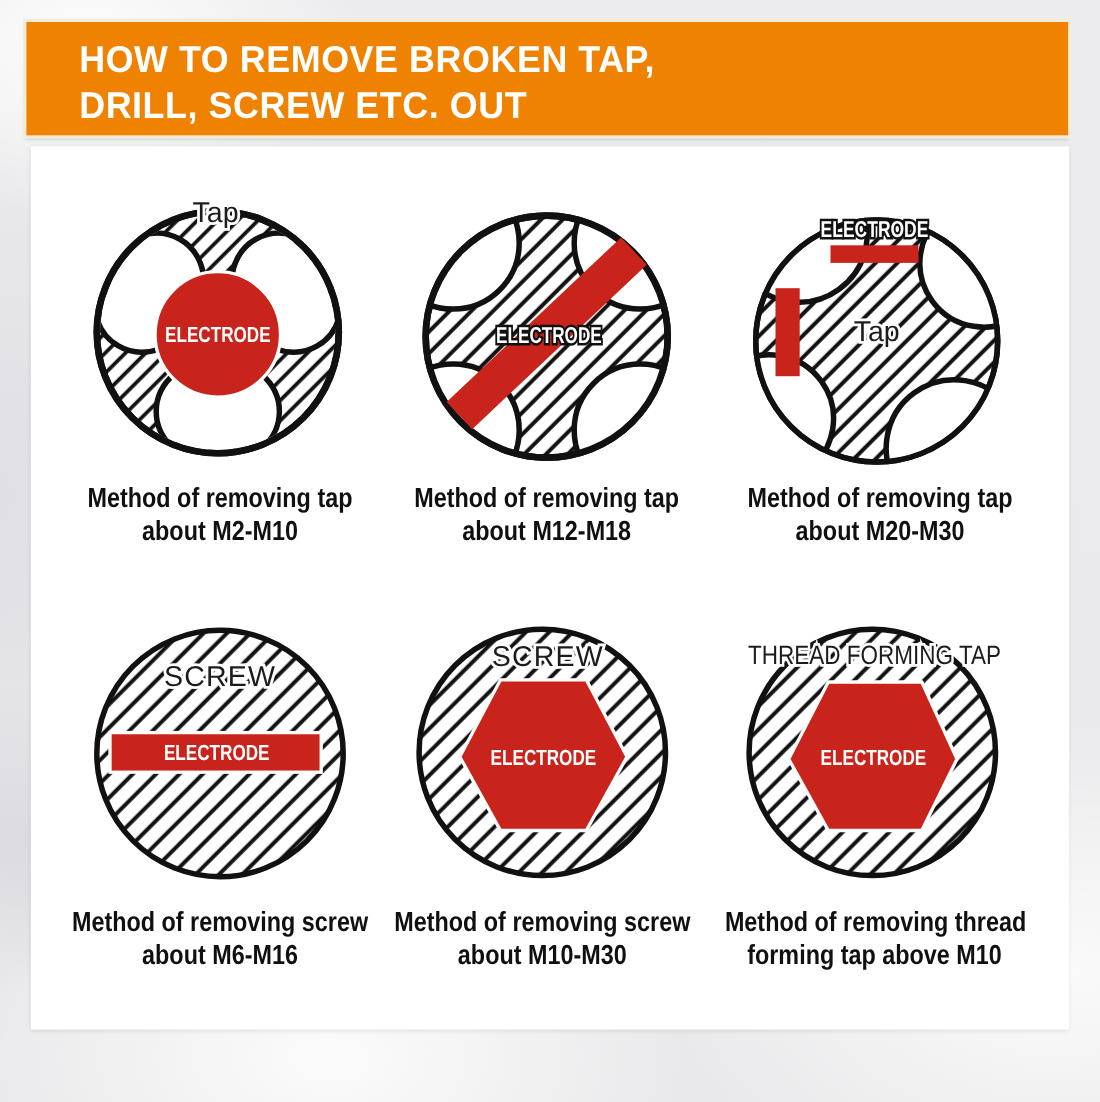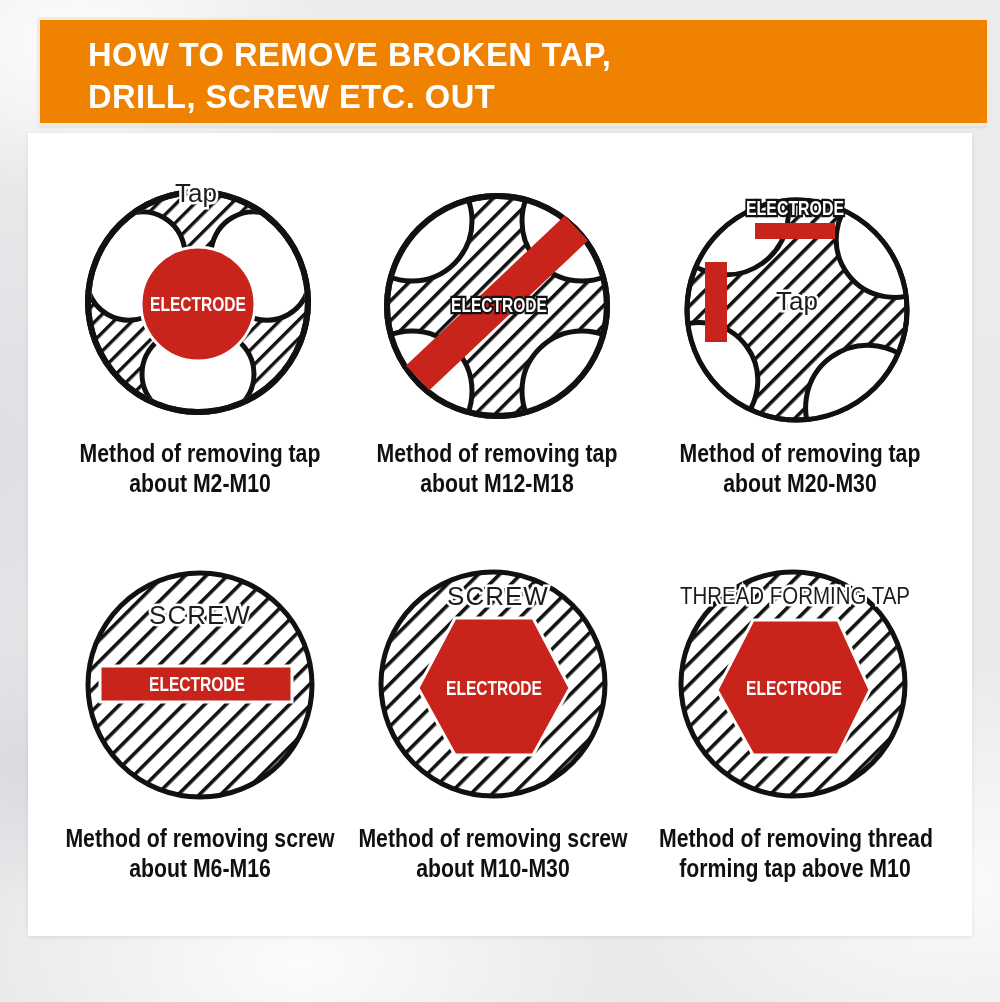--- a/index.html
+++ b/index.html
@@ -15,21 +15,21 @@
     background:
       radial-gradient(420px 260px at 8% 4%,  rgba(255,255,255,.9) 0%, rgba(255,255,255,0) 60%),
       radial-gradient(500px 300px at 30% 96%, rgba(255,255,255,.85) 0%, rgba(255,255,255,0) 65%),
       radial-gradient(600px 380px at 96% 88%, rgba(255,255,255,.8) 0%, rgba(255,255,255,0) 60%),
       radial-gradient(300px 500px at 0% 45%,  rgba(222,222,227,.9) 0%, rgba(222,222,227,0) 70%),
       radial-gradient(260px 200px at 2% 76%,  rgba(214,214,220,.8) 0%, rgba(214,214,220,0) 70%),
       linear-gradient(#ececee,#e9e9eb);
   }
   
   .banner{
-    position:absolute;left:40px;top:20px;width:947px;height:103px;
+    position:absolute;left:24px;top:20px;width:947px;height:103px;
     background:#ef8200;
     box-shadow:0 0 0 3px #f4ecda, 0 3px 4px rgba(0,0,0,.18);
     box-sizing:border-box;
     padding:13px 0 16px 48px;
   }
   .banner .line{
     color:#ffffff;font-weight:bold;font-size:34px;line-height:42px;
     letter-spacing:.5px;
     transform:scaleX(.96);transform-origin:0 50%;
     white-space:nowrap;

